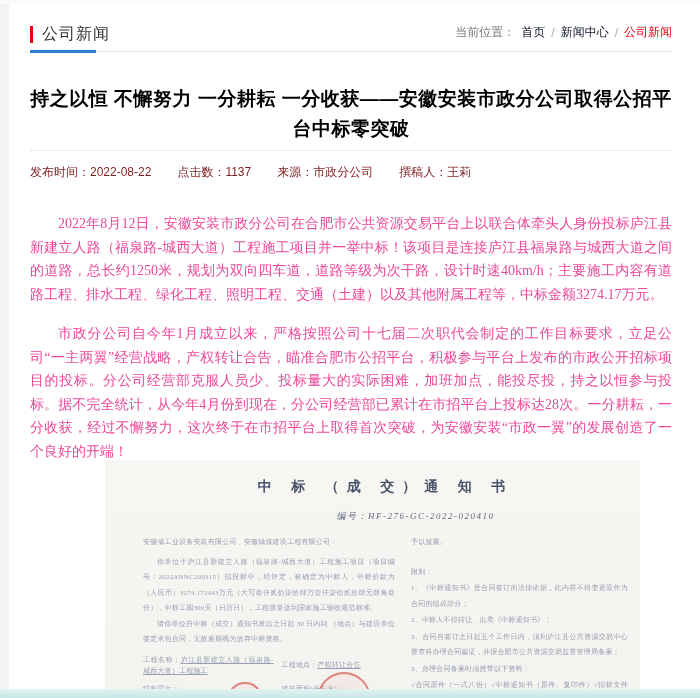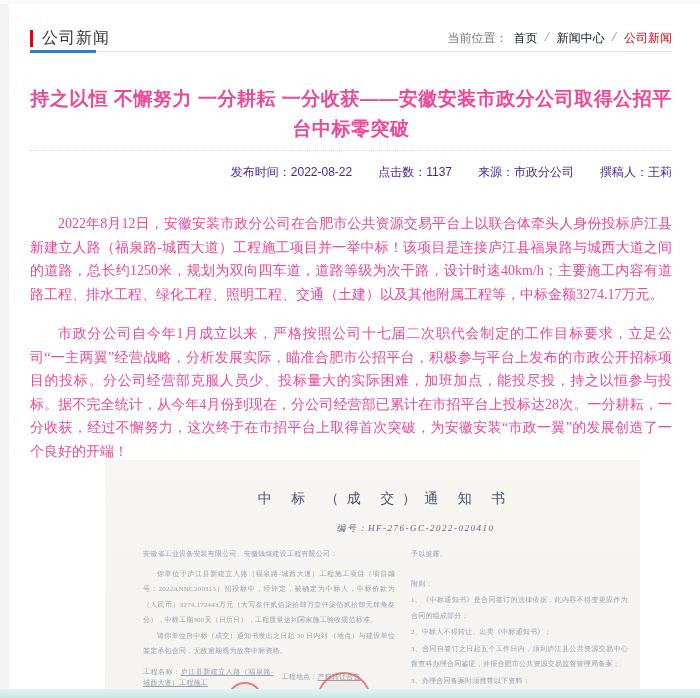--- a/index.html
+++ b/index.html
@@ -6,56 +6,56 @@
   html,body { width:700px; height:698px; overflow:hidden; background:#fff;
               font-family:"Liberation Sans","DejaVu Sans",sans-serif; }
   body { position:relative; }
 
   
   .edge-left { position:absolute; left:0; top:0; width:9px; height:100%; background:#f3f3f3; }
   .edge-top  { position:absolute; left:0; top:0; width:100%; height:4px; background:#fafafa; }
 
   
   .sec-header { position:absolute; left:30px; right:28px; top:24px; height:28px;
-                display:flex; align-items:center; justify-content:space-between;font-family:Liberation Mono, monospace; }
+                display:flex; align-items:flex-start; justify-content:space-between; }
   .sec-title-wrap { display:flex; align-items:center; gap:9px; }
   .accent-bar { width:3px; height:17px; background:#e60012; }
   .sec-title { font-size:16px; color:#333; letter-spacing:1px; }
   .breadcrumb { font-size:12px; color:#777; display:flex; align-items:center; gap:6px; }
   .crumb { color:#0f172a; text-decoration:none; cursor:pointer; }
   .crumb-sep { color:#aaa; }
   .crumb.current { color:#e60012; }
 
   .sec-rule { position:absolute; left:30px; right:28px; top:51px; height:1px; background:#e6e6e6; }
   .sec-rule-blue { position:absolute; left:30px; top:50px; width:66px; height:3px; background:#2f7fd1; }
 
   
   .article-title { position:absolute; left:30px; right:28px; top:84px;
-                   font-size:19px; line-height:30px; font-weight:bold; color:#ec4899;
+                   font-size:19px; line-height:30px; font-weight:bold; color:#000000;
                    text-align:center; letter-spacing:0.5px; }
   .dotted-sep { position:absolute; left:30px; right:28px; top:150px;
                 border-top:1px dotted #d9d9d9; }
   .meta-row { position:absolute; left:30px; right:28px; top:164px;
-              display:flex; justify-content:flex-end; gap:26px;
-              font-size:12px; color:#4c1d95; }
+              display:flex; justify-content:flex-start; gap:26px;
+              font-size:12px; color:#7f1d1d; }
   .meta-item { white-space:nowrap; }
 
   .article-body { position:absolute; left:30px; right:28px; top:212px;
                   font-size:14px; line-height:23.5px; color:#ec4899;
                   text-align:justify; font-family:"Liberation Serif","DejaVu Serif",serif; }
   .article-body p { text-indent:2em; margin-bottom:16px; }
 
   
   .notice-doc { position:absolute; left:105px; top:460px; width:535px; height:238px;
                 background:linear-gradient(180deg,#f7f6f3 0%,#f4f3f0 100%);
                 overflow:hidden; color:#96a0b2;
                 font-family:"Liberation Serif","DejaVu Serif",serif; }
   .doc-inner { padding:18px 12px 0 38px; filter:blur(0.3px); }
-  .doc-title { text-align:center; font-size:14px; font-weight:normal; letter-spacing:8px;
-               color:#48536b; margin-bottom:14px;margin-top:12px; }
+  .doc-title { text-align:center; font-size:14px; font-weight:bold; letter-spacing:8px;
+               color:#48536b; margin-bottom:14px; }
   .doc-serial { text-align:center; font-size:9px; font-style:italic; letter-spacing:1.5px;
                 color:#5d6880; margin-bottom:12px; padding-left:60px; }
   .doc-cols { display:flex; gap:16px; font-size:7px; letter-spacing:0.2px; }
   .doc-left { width:252px; }
   .doc-right { flex:1; }
   .doc-left p { line-height:15.5px; text-align:justify; }
   .doc-left .ind { text-indent:2em; }
   .doc-salutation { margin-bottom:4px; }
   .doc-fields { margin-top:7px; display:grid; grid-template-columns:1.15fr 1fr;
                 column-gap:8px; row-gap:7px; align-items:center; line-height:11px; }
@@ -101,21 +101,21 @@
 
 <div class="meta-row">
   <span class="meta-item">发布时间：2022-08-22</span>
   <span class="meta-item">点击数：1137</span>
   <span class="meta-item">来源：市政分公司</span>
   <span class="meta-item">撰稿人：王莉</span>
 </div>
 
 <div class="article-body">
   <p>2022年8月12日，安徽安装市政分公司在合肥市公共资源交易平台上以联合体牵头人身份投标庐江县新建立人路（福泉路-城西大道）工程施工项目并一举中标！该项目是连接庐江县福泉路与城西大道之间的道路，总长约1250米，规划为双向四车道，道路等级为次干路，设计时速40km/h；主要施工内容有道路工程、排水工程、绿化工程、照明工程、交通（土建）以及其他附属工程等，中标金额3274.17万元。</p>
-  <p>市政分公司自今年1月成立以来，严格按照公司十七届二次职代会制定的工作目标要求，立足公司“一主两翼”经营战略，分析发展实际，瞄准合肥市公招平台，积极参与平台上发布的市政公开招标项目的投标。分公司经营部克服人员少、投标量大的实际困难，加班加点，能投尽投，持之以恒参与投标。据不完全统计，从今年4月份到现在，分公司经营部已累计在市招平台上投标达28次。一分耕耘，一分收获，经过不懈努力，这次终于在市招平台上取得首次突破，为安徽安装“市政一翼”的发展创造了一个良好的开端！</p>
+  <p>市政分公司自今年1月成立以来，严格按照公司十七届二次职代会制定的工作目标要求，立足公司“一主两翼”经营战略，产权转让合告，瞄准合肥市公招平台，积极参与平台上发布的市政公开招标项目的投标。分公司经营部克服人员少、投标量大的实际困难，加班加点，能投尽投，持之以恒参与投标。据不完全统计，从今年4月份到现在，分公司经营部已累计在市招平台上投标达28次。一分耕耘，一分收获，经过不懈努力，这次终于在市招平台上取得首次突破，为安徽安装“市政一翼”的发展创造了一个良好的开端！</p>
 </div>
 
 <div class="notice-doc">
   <div class="doc-inner">
     <div class="doc-title">中 标 （成 交）通 知 书</div>
     <div class="doc-serial">编号：HF-276-GC-2022-020410</div>
     <div class="doc-cols">
       <div class="doc-left">
         <p class="doc-salutation">安徽省工业设备安装有限公司、安徽钱煤建设工程有限公司：</p>
         <p class="ind">你单位于庐江县新建立人路（福泉路-城西大道）工程施工项目（项目编号：2022ANNC200315）招投标中，经评定，被确定为中标人，中标价款为（人民币）3274.172443万元（大写叁仟贰佰柒拾肆万壹仟柒佰贰拾肆元肆角叁分），中标工期300天（日历日），工程质量达到国家施工验收规范标准。</p>

